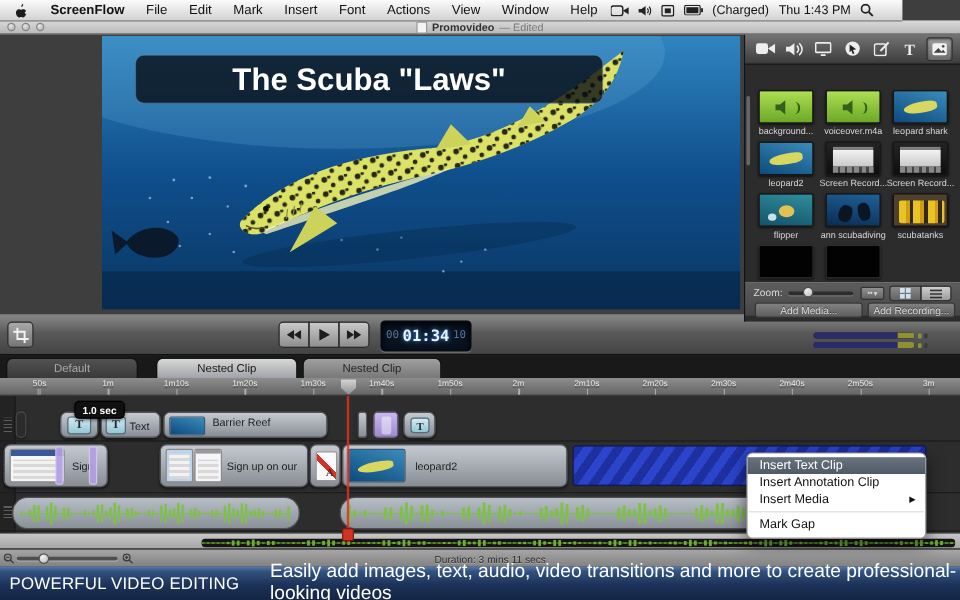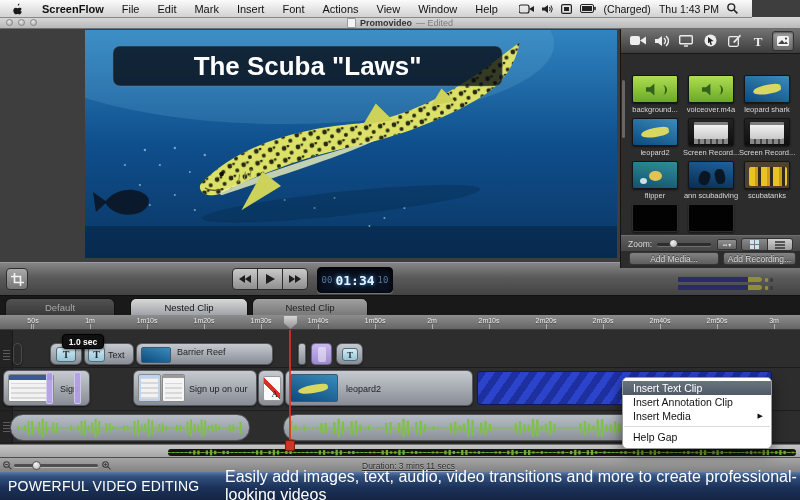--- a/index.html
+++ b/index.html
@@ -5,21 +5,21 @@
   html,body{margin:0;padding:0;background:#000;}
   body{width:800px;height:500px;overflow:hidden;font-family:"Liberation Sans",sans-serif;-webkit-font-smoothing:antialiased;}
   .screen{position:relative;width:800px;height:500px;background:#3e3e3e;overflow:hidden;}
   .abs{position:absolute;}
 
   
   .menubar{left:0;top:0;width:752px;height:17px;background:linear-gradient(#fbfbfb,#d2d2d2);border-bottom:1px solid #888;display:flex;align-items:center;font-size:11px;color:#111;z-index:40;}
   .menubar .apple{margin:0 10px 0 12px;display:flex;align-items:center;}
   .menubar .mitem{margin:0 9px;white-space:nowrap;}
   .menubar .mitem.app{font-weight:bold;}
-  .menu-right{margin-left:auto;display:flex;align-items:center;gap:8px;padding-right:14px;font-size:10.5px;}
+  .menu-right{margin-left:auto;display:flex;align-items:center;gap:8px;padding-right:24px;font-size:10.5px;}
   .menu-right svg{display:block;}
 
   
   .titlebar{left:0;top:17px;width:800px;height:11px;background:linear-gradient(#d9d9d9,#b9b9b9);border-bottom:1px solid #6f6f6f;z-index:39;}
   .tl{position:absolute;top:2px;width:7px;height:7px;border-radius:50%;background:radial-gradient(circle at 35% 30%,#e8e8e8,#a9a9a9);border:1px solid #868686;box-sizing:border-box;}
   .win-title{position:absolute;left:0;right:0;top:0;height:11px;display:flex;align-items:center;justify-content:center;font-size:9px;color:#333;gap:4px;}
   .doc-ico{width:7px;height:8px;background:#f4f4f4;border:1px solid #999;border-radius:1px;}
   .win-title .edited{color:#7c7c7c;}
 
   
@@ -69,21 +69,21 @@
   .t-dolphin::before{content:"";position:absolute;left:9px;top:10px;width:26px;height:9px;background:#bcc8d0;border-radius:60% 60% 40% 40%;transform:rotate(-14deg);}
   .t-flipper{background:linear-gradient(190deg,#2f8d9c,#14526a);}
   .t-flipper::before{content:"";position:absolute;left:16px;top:9px;width:13px;height:10px;background:#e2c352;border-radius:50%;}
   .t-flipper::after{content:"";position:absolute;left:7px;top:16px;width:7px;height:6px;background:#c8e0e8;border-radius:50%;}
   .t-diver{background:linear-gradient(190deg,#1f619a,#0a2c52);}
   .t-diver::before{content:"";position:absolute;left:10px;top:9px;width:11px;height:14px;background:#0b1624;border-radius:40%;transform:rotate(18deg);}
   .t-diver::after{content:"";position:absolute;left:26px;top:7px;width:10px;height:15px;background:#0b1624;border-radius:40%;transform:rotate(-12deg);}
   .t-tanks{background:#4e4130;}
   .t-tanks::before{content:"";position:absolute;left:4px;top:5px;width:38px;height:19px;background:repeating-linear-gradient(90deg,#e8c322 0 6px,#cf9c18 6px 9px,#33291a 9px 12px);border-radius:2px;}
   .t-black{background:#020202;border-color:#2e2e2e;}
-  .rp-zoombar{position:absolute;left:0;top:207px;width:180px;height:16px;background:linear-gradient(#5d5d5d,#464646);border-top:1px solid #6e6e6e;box-sizing:border-box;}
+  .rp-zoombar{position:absolute;left:0;top:207px;width:180px;height:28px;background:linear-gradient(#5d5d5d,#464646);border-top:1px solid #6e6e6e;box-sizing:border-box;}
   .zoom-label{position:absolute;left:7px;top:3px;font-size:8.5px;color:#d9d9d9;}
   .ztrack{position:absolute;left:36px;top:7px;width:54px;height:3px;background:#2d2d2d;border-radius:2px;box-shadow:0 1px 0 rgba(255,255,255,.2);}
   .zknob{position:absolute;left:48px;top:3px;width:9px;height:9px;border-radius:50%;background:radial-gradient(circle at 35% 30%,#f2f2f2,#b2b2b2);border:1px solid #4d4d4d;box-sizing:border-box;}
   .zdrop{position:absolute;left:96px;top:3px;width:20px;height:11px;background:linear-gradient(#8f8f8f,#636363);border:1px solid #333;border-radius:2px;box-sizing:border-box;color:#ddd;font-size:6px;display:flex;align-items:center;justify-content:center;gap:1px;}
   .zseg{position:absolute;left:120px;top:2px;width:52px;height:13px;display:flex;}
   .zseg div{flex:1;border:1px solid #333;box-sizing:border-box;display:flex;align-items:center;justify-content:center;}
   .zseg .g1{background:linear-gradient(#8a8a8a,#636363);border-radius:3px 0 0 3px;}
   .zseg .g2{background:linear-gradient(#cfcfcf,#9c9c9c);border-radius:0 3px 3px 0;margin-left:-1px;}
   .rp-buttons{position:absolute;left:0;top:223px;width:180px;height:17px;}
   .rp-btn{position:absolute;top:1px;height:13px;border-radius:3px;background:linear-gradient(#828282,#5d5d5d);border:1px solid #353535;box-sizing:border-box;color:#d9d9d9;font-size:8.5px;display:flex;align-items:center;justify-content:center;text-shadow:0 -1px 0 rgba(0,0,0,.5);}
@@ -121,21 +121,21 @@
   .scrub-band{position:absolute;left:168px;top:4px;width:628px;height:7px;background:#141414;border-radius:3px;overflow:hidden;}
   .scrub-band svg{position:absolute;left:0;top:0;width:100%;height:7px;}
   .playline{position:absolute;left:289px;top:0;width:2px;height:122px;background:rgba(225,48,32,.85);z-index:12;}
   .ph-handle{position:absolute;left:285px;top:110px;width:10px;height:11px;background:#cf3426;border:1px solid #7e1d12;border-radius:2px;box-sizing:border-box;z-index:13;}
   .tooltip{position:absolute;left:62px;top:4px;width:42px;height:15px;background:#101010;border:1px solid #000;border-radius:4px;box-sizing:border-box;color:#fff;font-size:8.5px;font-weight:bold;display:flex;align-items:center;justify-content:center;z-index:15;box-shadow:0 1px 3px rgba(0,0,0,.6);}
 
   
   .statusbar{left:0;top:457px;width:800px;height:15px;background:linear-gradient(#a6a6a6,#828282);border-top:1px solid #4c4c4c;box-sizing:border-box;}
   .strack{position:absolute;left:14px;top:6px;width:84px;height:3px;background:#4f4f4f;border-radius:2px;box-shadow:0 1px 0 rgba(255,255,255,.35);}
   .sknob{position:absolute;left:32px;top:3px;width:9px;height:9px;border-radius:50%;background:radial-gradient(circle at 35% 30%,#f4f4f4,#b5b5b5);border:1px solid #555;box-sizing:border-box;}
-  .duration{position:absolute;left:362px;top:3px;font-size:8.5px;color:#2d2d2d;text-shadow:0 1px 0 rgba(255,255,255,.35);text-decoration:underline;}
+  .duration{position:absolute;left:362px;top:3px;font-size:8.5px;color:#2d2d2d;text-shadow:0 1px 0 rgba(255,255,255,.35);}
 
   
   .banner{left:0;top:472px;width:800px;height:28px;background:linear-gradient(#5d7ba9 0%,#33527f 15%,#1c3259 55%,#142544 100%);display:flex;align-items:center;color:#fff;}
   .headline{position:absolute;left:8px;font-size:14px;letter-spacing:.2px;}
   .caption{position:absolute;left:225px;font-size:16px;}
 
   
   .ctxmenu{left:622px;top:377px;width:150px;background:#fff;border:1px solid #9a9a9a;border-radius:5px;box-shadow:0 4px 14px rgba(0,0,0,.55);padding:3px 0 4px;z-index:60;box-sizing:border-box;}
   .ctx-item{height:14px;display:flex;align-items:center;padding:0 10px;font-size:10.5px;color:#111;position:relative;}
   .ctx-item.hl{background:linear-gradient(#6a7480,#505a66);color:#fff;}
@@ -894,16 +894,16 @@
   </div>
 
   <div class="abs ctxmenu">
     <div class="ctx-item hl">Insert Text Clip</div>
     <div class="ctx-item">Insert Annotation Clip</div>
     <div class="ctx-item">
       <span>Insert Media</span>
       <span class="ctx-arrow">▶</span>
     </div>
     <div class="ctx-sep"></div>
-    <div class="ctx-item">Help Gap</div>
+    <div class="ctx-item">Mark Gap</div>
   </div>
 
 </div>
 
 </body></html>

